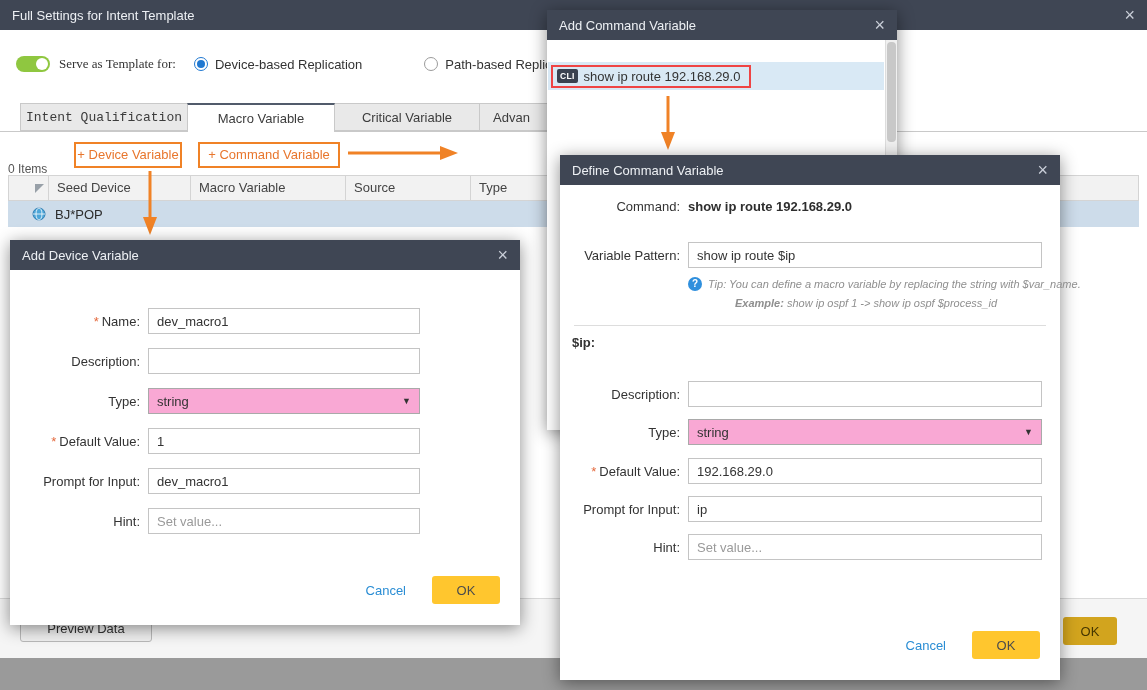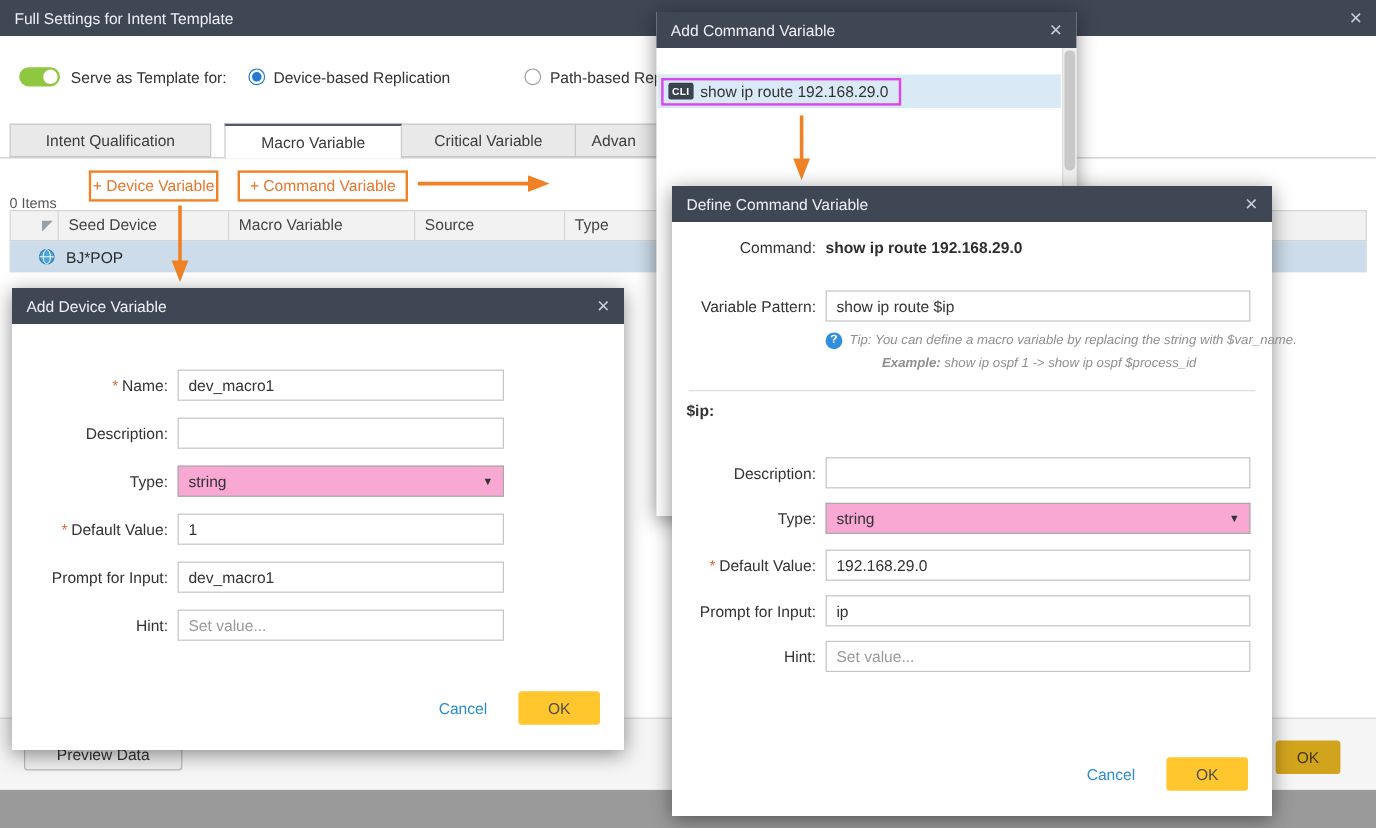--- a/index.html
+++ b/index.html
@@ -12,34 +12,34 @@
   .dlg-title { font-size:13px; }
   .dlg-close { margin-left:auto; font-size:18px; line-height:1; color:#c9ced8; cursor:pointer; }
   .sub { box-shadow:0 3px 16px rgba(0,0,0,.45); }
 
   
   .main-dlg { left:0; top:0; width:1147px; height:658px; }
 
   .toggle-row { position:absolute; top:48px; left:16px; height:32px; display:flex; align-items:center; }
   .toggle { position:relative; width:34px; height:16px; border-radius:9px; background:#8fc740; display:inline-block; cursor:pointer; }
   .toggle .knob { position:absolute; top:2px; right:2px; width:12px; height:12px; border-radius:50%; background:#fff; }
-  .toggle-label { margin-left:9px; }
+  .toggle-label { margin-left:9px;font-family:Liberation Serif, serif; }
   .radio-opt { display:flex; align-items:center; cursor:pointer; }
   .radio-opt.first { margin-left:18px; }
   .radio-opt.second { margin-left:62px; }
   .radio { width:14px; height:14px; border-radius:50%; border:1px solid #9b9b9b; background:#fff; display:inline-block; position:relative; }
   .radio.checked { border-color:#1f78d1; }
   .radio.checked::after { content:""; position:absolute; left:2px; top:2px; width:8px; height:8px; border-radius:50%; background:#1f78d1; }
   .radio-label { margin-left:7px; }
 
   .tabbar { position:absolute; top:103px; left:0; width:100%; height:29px; }
   .tabbar::after { content:""; position:absolute; left:0; bottom:0; width:100%; border-bottom:1px solid #c9c9c9; }
   .tab { position:absolute; top:0; height:28px; line-height:27px; text-align:center; background:#e9e9e9; border:1px solid #c9c9c9; color:#3c3c3c; cursor:pointer; }
   .tab.active { background:#fff; height:29px; border-bottom:none; border-top:2px solid #515b6b; z-index:2; }
-  .tab.t0 { left:8px;  width:168px; }
+  .tab.t0 { left:20px;  width:168px;font-family:Liberation Mono, monospace; }
   .tab.t1 { left:187px; width:148px; }
   .tab.t2 { left:334px; width:146px; }
   .tab.t3 { left:479px; width:110px; text-align:left; padding-left:13px; }
 
   .toolbar { position:absolute; top:141px; left:0; width:100%; height:28px; }
   .items-count { position:absolute; left:8px; top:14px; line-height:28px; font-size:12px; color:#555; }
   .orange-btn { position:absolute; top:1px; height:26px; line-height:22px; text-align:center; background:#fff; border:2px solid #f08226; color:#e8762d; font-size:13px; cursor:pointer; }
   .btn-dev { left:74px; width:108px; }
   .btn-cmd { left:198px; width:142px; }
 
@@ -73,21 +73,21 @@
   
   .add-device { left:10px; top:240px; width:510px; height:385px; z-index:20; }
   .add-device .flabel { width:130px; }
   .add-device .fctrl { width:272px; margin-left:8px; }
   .ad-r0{top:68px;} .ad-r1{top:108px;} .ad-r2{top:148px;} .ad-r3{top:188px;} .ad-r4{top:228px;} .ad-r5{top:268px;}
   .add-device .btn-row { right:20px; top:336px; }
 
   
   .add-cmd { left:547px; top:10px; width:350px; height:420px; z-index:10; }
   .cmd-item { position:absolute; top:52px; left:1px; right:13px; height:28px; background:#d9e9f5; display:flex; align-items:center; padding-left:3px; cursor:pointer; }
-  .cmd-item-box { display:inline-flex; align-items:center; gap:6px; border:2px solid #d946ef; padding:2px 9px 2px 4px; background:transparent; }
+  .cmd-item-box { display:inline-flex; align-items:center; gap:6px; border:2px solid #ef4444; padding:2px 9px 2px 4px; background:transparent; }
   .cli-badge { background:#3a4250; color:#fff; font-size:8.5px; font-weight:bold; padding:2px 3px; border-radius:2px; letter-spacing:.3px; }
   .cmd-item-text { font-size:13px; color:#333; }
   .cmd-scroll { position:absolute; top:30px; right:0; bottom:0; width:12px; background:#f0f0f0; border-left:1px solid #ddd; cursor:pointer; }
   .cmd-thumb { position:absolute; top:2px; left:1px; width:9px; height:100px; background:#c8c8c8; border-radius:4px; }
 
   
   .define { left:560px; top:155px; width:500px; height:525px; z-index:30; }
   .define .flabel { width:120px; }
   .define .fctrl { width:354px; margin-left:8px; }
   .cmd-row { top:38px; }

